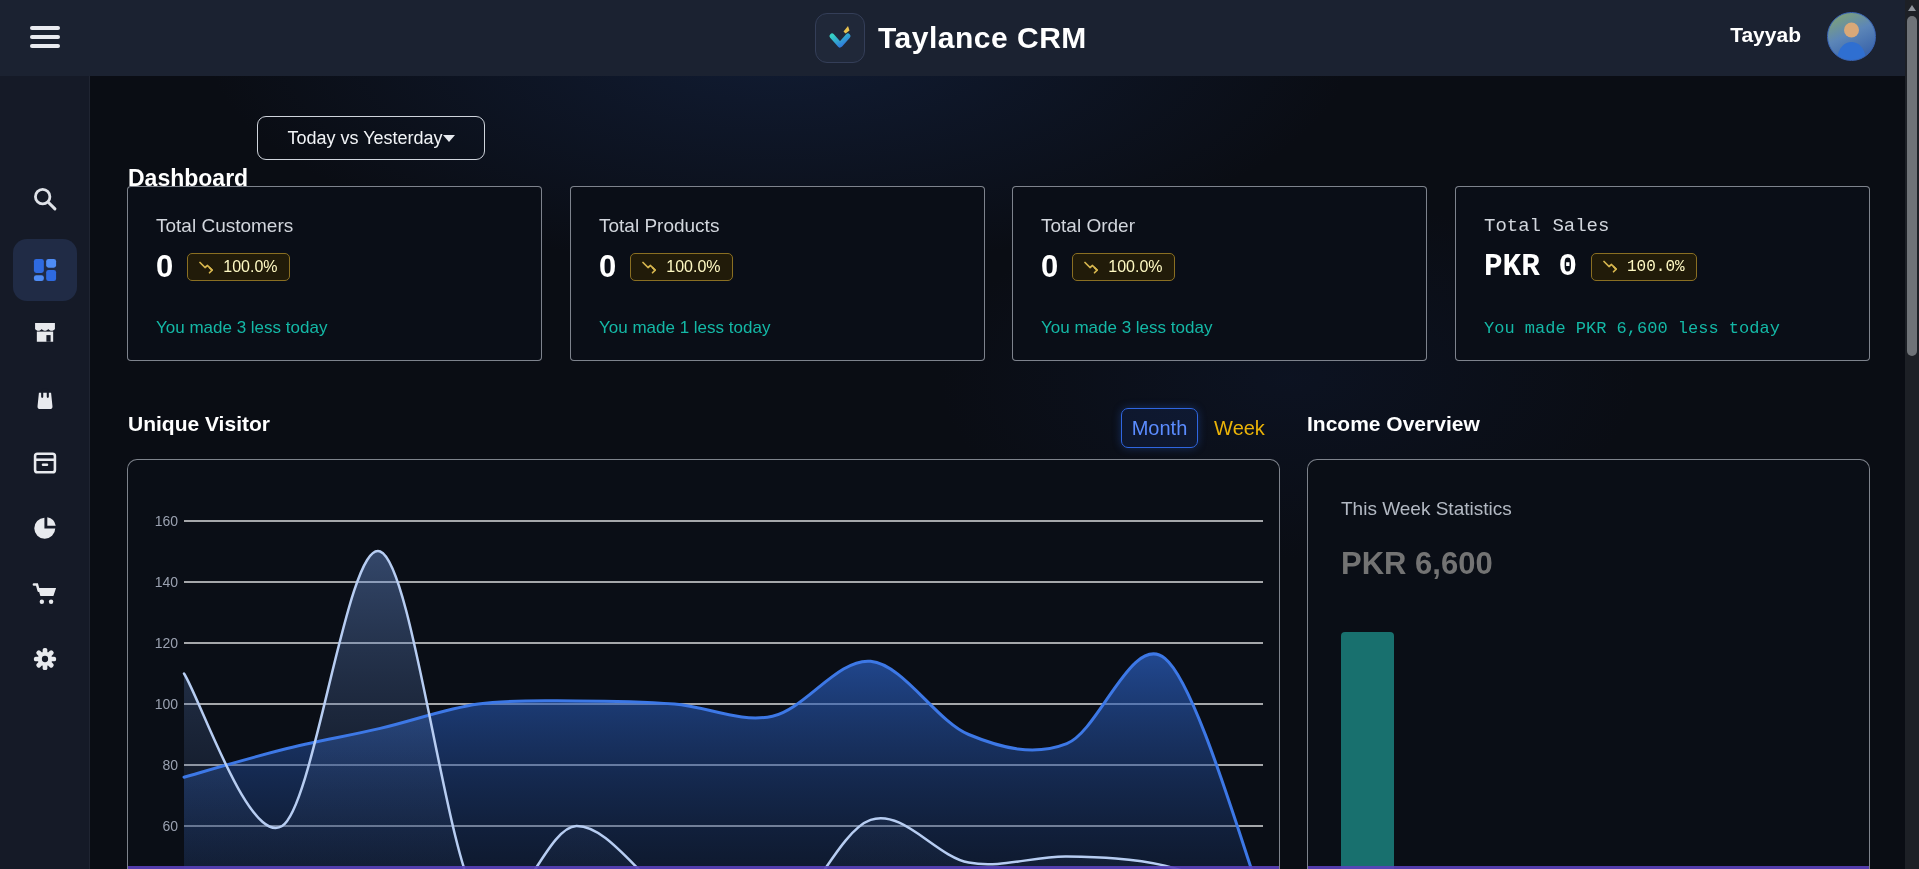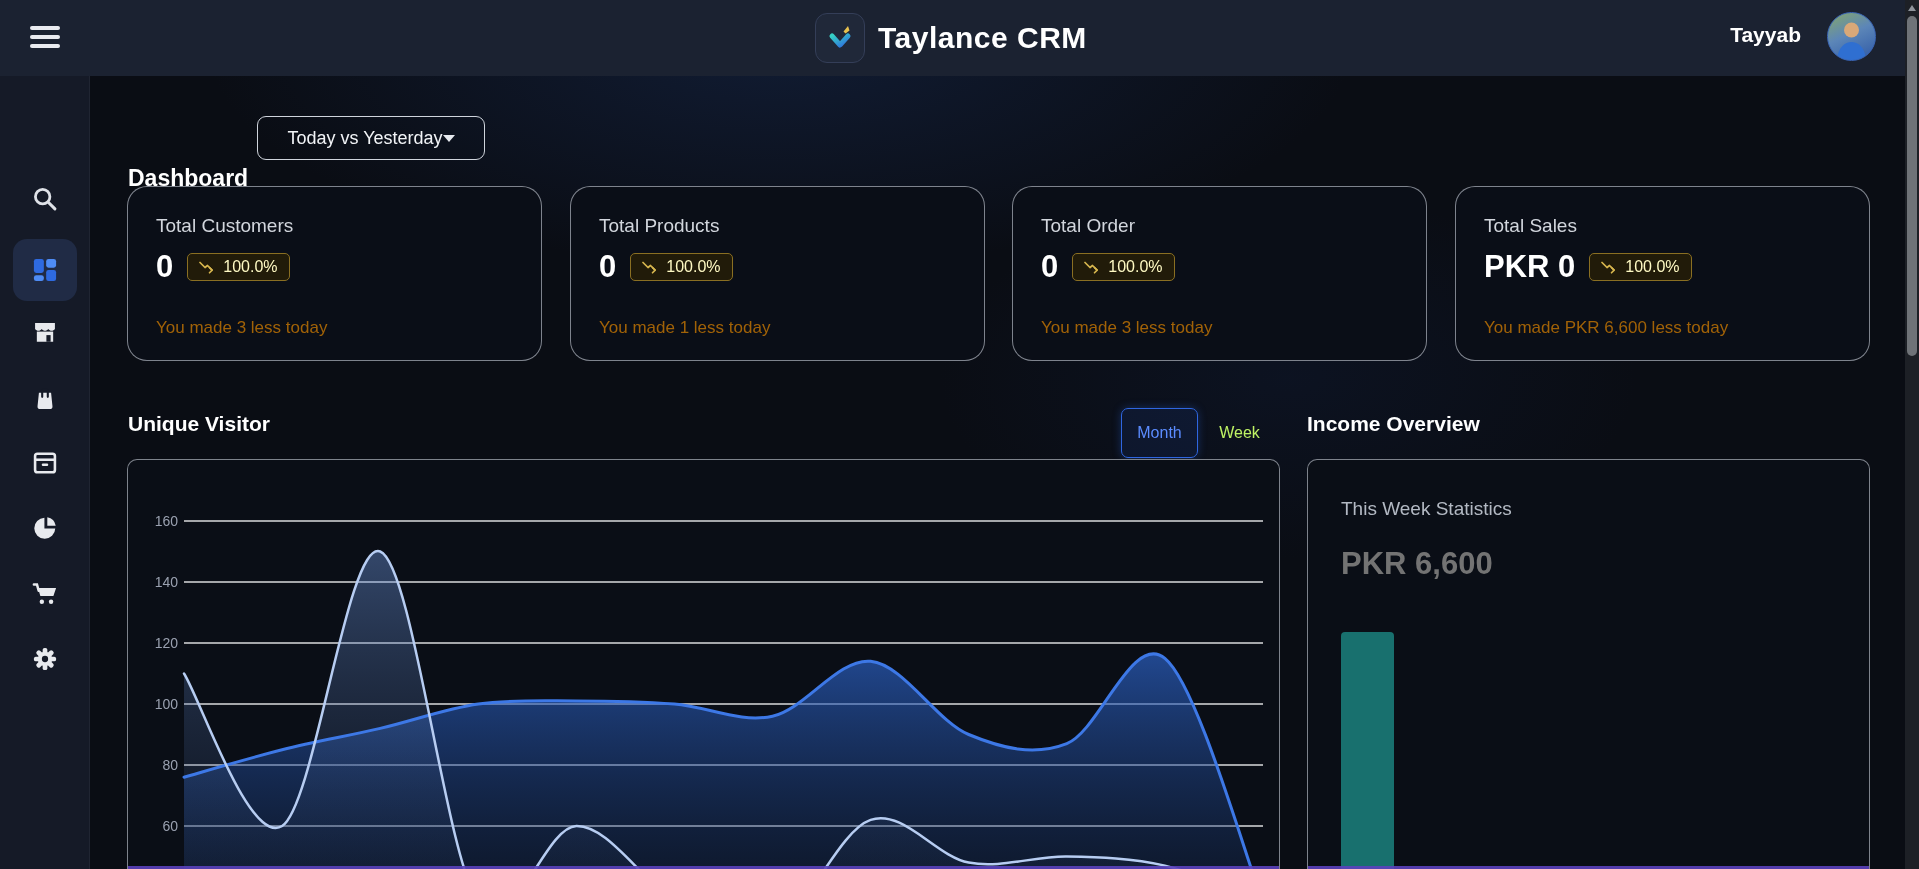--- a/index.html
+++ b/index.html
@@ -44,37 +44,37 @@
   .page-title { position:absolute; left:128px; top:125px; font-size:23px; font-weight:700;margin-top:40px; }
   .filter-btn {
     position:absolute; left:257px; top:116px; width:228px; height:44px; border:1px solid #cfd4dc; border-radius:9px;
     background:transparent; color:#f2f4f7; font-size:18px; font-family:"Liberation Sans",sans-serif;
     display:flex; align-items:center; justify-content:center; cursor:pointer;
   }
   .caret-down { width:0; height:0; border-left:6px solid transparent; border-right:6px solid transparent; border-top:7px solid #e6e9ee; }
   
   .stat-card {
     position:absolute; top:186px; width:415px; height:175px; border:1px solid rgba(222,228,238,.55);
-    border-radius:20px; background:#0a0e17; padding:28px 28px 22px 28px; display:flex; flex-direction:column;
+    border-radius:4px; background:#0a0e17; padding:28px 28px 22px 28px; display:flex; flex-direction:column;
   }
   .stat-label { font-size:19px; color:#d2d6dd; }
   .stat-row { display:flex; align-items:center; gap:14px; margin-top:12px; }
   .stat-value { font-size:31px; font-weight:800; color:#fff; }
   .trend-badge {
     display:inline-flex; align-items:center; gap:8px; padding:4px 11px; border:1px solid #8a6f22;
     border-radius:5px; background:#211b09; color:#fef9c3; font-size:16px;
   }
-  .stat-caption { margin-top:auto; font-size:17px; color:#a16207; }
+  .stat-caption { margin-top:auto; font-size:17px; color:#14b8a6; }
   
   .sec-title { position:absolute; font-size:21px; font-weight:700; }
-  .toggle-btn { position:absolute; top:408px; height:50px; border-radius:7px; font-size:16px;
+  .toggle-btn { position:absolute; top:408px; height:40px; border-radius:7px; font-size:20px;
     display:flex; align-items:center; justify-content:center; cursor:pointer; font-family:"Liberation Sans",sans-serif; }
   .toggle-month { left:1121px; width:77px; color:#5b8cff; border:1px solid #2f66e0; background:rgba(47,102,224,.10);
     box-shadow:0 0 8px rgba(47,102,224,.35); }
-  .toggle-week { left:1206px; width:67px; color:#bef264; border:none; background:transparent; }
+  .toggle-week { left:1206px; width:67px; color:#eab308; border:none; background:transparent; }
   
   .visitor-card {
     position:absolute; left:127px; top:459px; width:1153px; height:410px; background:#0a0e16;
     border:1px solid rgba(222,228,238,.55); border-bottom:none; border-radius:10px 10px 0 0; overflow:hidden;
   }
   .ytick { position:absolute; left:8px; width:42px; text-align:right; font-size:14px; color:#9aa1b0; }
   .bottom-accent { position:absolute; left:0; right:0; bottom:0; height:3px; background:#5b41bd; opacity:.9; z-index:5; }
   .income-card {
     position:absolute; left:1307px; top:459px; width:563px; height:410px; background:#0a0e16;
     border:1px solid rgba(222,228,238,.55); border-bottom:none; border-radius:10px 10px 0 0; overflow:hidden;
@@ -231,21 +231,21 @@
         <svg width="16" height="13" viewBox="0 0 16 13">
           <path d="M1 1.5 l5 5 2.5-2 4.5 4.5" fill="none" stroke="#d7b64e" stroke-width="1.7" stroke-linecap="round" stroke-linejoin="round"></path>
           <path d="M13 5.5 v3.7 h-3.7" fill="none" stroke="#d7b64e" stroke-width="1.7" stroke-linecap="round" stroke-linejoin="round" transform="rotate(-45 13 9)"></path>
         </svg>
         <span>100.0%</span>
       </span>
     </div>
     <div class="stat-caption">You made 3 less today</div>
   </div>
 
-  <div class="stat-card" style="left:1455px;">
+  <div class="stat-card" style="left:1455px;font-family:Liberation Mono, monospace;">
     <div class="stat-label">Total Sales</div>
     <div class="stat-row">
       <span class="stat-value">PKR 0</span>
       <span class="trend-badge">
         <svg width="16" height="13" viewBox="0 0 16 13">
           <path d="M1 1.5 l5 5 2.5-2 4.5 4.5" fill="none" stroke="#d7b64e" stroke-width="1.7" stroke-linecap="round" stroke-linejoin="round"></path>
           <path d="M13 5.5 v3.7 h-3.7" fill="none" stroke="#d7b64e" stroke-width="1.7" stroke-linecap="round" stroke-linejoin="round" transform="rotate(-45 13 9)"></path>
         </svg>
         <span>100.0%</span>
       </span>

